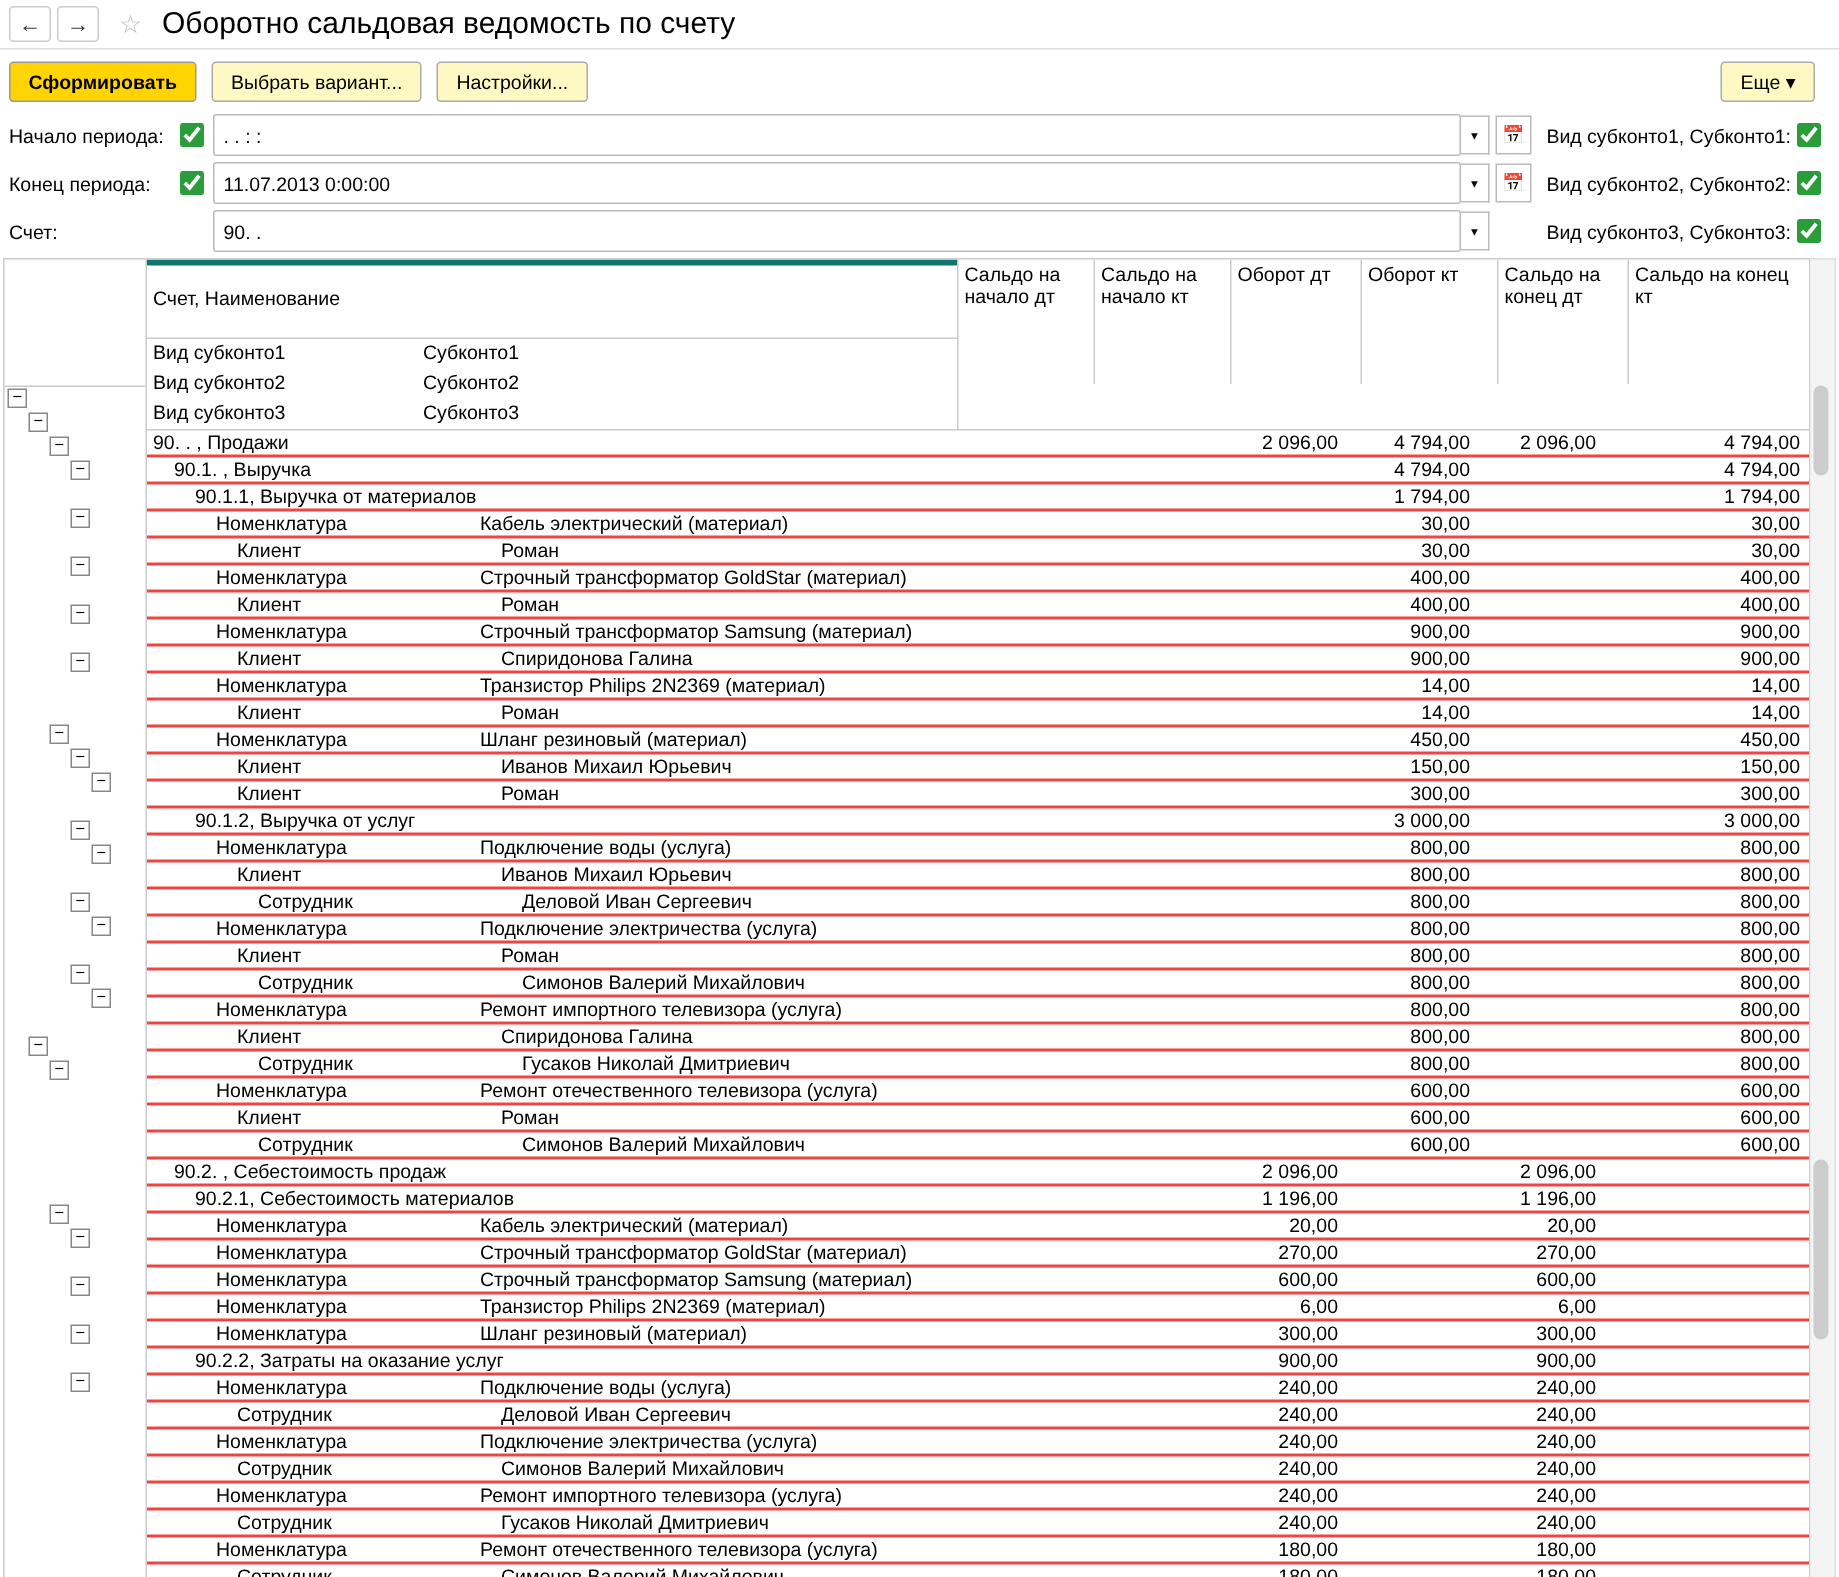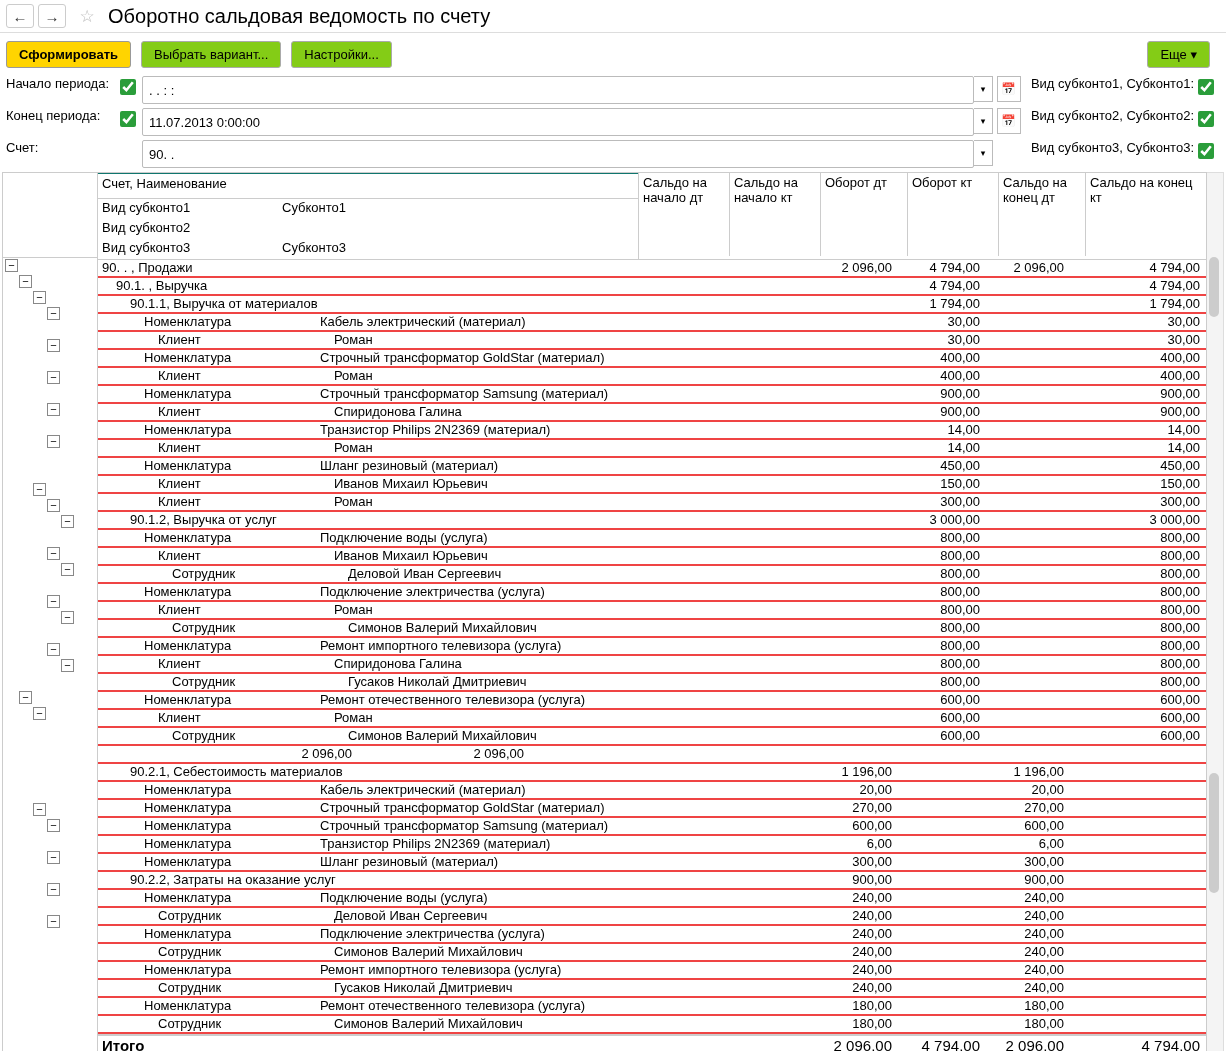--- a/index.html
+++ b/index.html
@@ -1,40 +1,40 @@
 <!DOCTYPE html>
 <html><head>
 <meta charset="utf-8">
 <style>
 html,body{margin:0;padding:0;font-family:Arial,sans-serif;font-size:13px;color:#000;background:#fff;width:1226px}
 .titlebar{display:flex;align-items:center;padding:4px 6px;border-bottom:1px solid #ddd}
 .nav-btn{width:26px;height:22px;border:1px solid #ccc;border-radius:3px;background:#fff;margin-right:4px;display:flex;align-items:center;justify-content:center;font-size:15px;color:#333}
 .star-btn{width:22px;height:22px;display:flex;align-items:center;justify-content:center;color:#bbb;font-size:17px;margin:0 6px}
 .title{font-size:20px;font-weight:400;margin-left:4px}
 .toolbar{display:flex;align-items:flex-start;padding:8px 6px}
-.btn{border:1px solid #aaa;border-radius:3px;background:#84cc16;padding:5px 12px;margin-right:10px;font-size:13px}
+.btn{border:1px solid #aaa;border-radius:3px;background:#fef9c3;padding:5px 12px;margin-right:10px;font-size:13px}
 .btn-primary{background:#ffd400;border-color:#999;font-weight:bold}
 .btn-more{margin-left:auto}
 .filters{padding:0 6px}
-.frow{display:flex;align-items:flex-start;margin-bottom:4px}
+.frow{display:flex;align-items:center;margin-bottom:4px}
 .flabel{width:110px}
 .fcheck{width:16px;height:16px;margin-right:6px}
 .finput{flex:1;border:1px solid #bbb;border-radius:2px;padding:3px 6px;font-size:13px;background:#fff;height:20px;display:flex;align-items:center}
 .fdrp{width:18px;height:24px;border:1px solid #bbb;border-left:none;display:flex;align-items:center;justify-content:center;font-size:9px;background:#fff}
 .fcal{width:22px;height:24px;border:1px solid #bbb;margin-left:4px;display:flex;align-items:center;justify-content:center;font-size:12px;background:#fff}
 .flabel2{margin-left:10px;white-space:nowrap}
 .report-wrap{display:flex;margin:4px 2px 0 2px}
 .tree-col{width:94px;border:1px solid #ccc;border-right:none;position:relative;padding-top:1px}
 .data-col{flex:1;border:1px solid #ccc;overflow:hidden}
 .tree-hdr{height:83px;border-bottom:1px solid #ccc}
 .tree-body{font-size:11px}
 .tnode{width:11px;height:11px;border:1px solid #888;display:inline-flex;align-items:center;justify-content:center;font-size:11px;line-height:1;background:#fff;position:absolute}
 .hdr{display:flex;border-bottom:1px solid #ccc}
 .hdr-left{width:540px;border-right:1px solid #ccc}
-.hdr-left-top{height:20px;padding:2px 4px;border-bottom:1px solid #ccc;background:#fff;border-top:1px solid #0f766e}
+.hdr-left-top{height:20px;padding:14px 4px;border-bottom:1px solid #ccc;background:#fff;border-top:4px solid #0f766e}
 .hdr-left-row{height:18px;display:flex;padding:1px 0}
 .hlc1{width:176px;padding-left:4px}
 .hlc2{flex:1;padding-left:4px}
 .hdr-cols{flex:1;display:flex}
 .hcol{border-right:1px solid #ccc;padding:2px 4px;font-size:13px;height:79px}
 .hc1{width:82px}.hc2{width:82px}.hc3{width:78px}.hc4{width:82px}.hc5{width:78px}.hc6{flex:1;border-right:none}
 .rows{}
 .r{display:flex;height:16px;line-height:16px;font-size:13px;border-bottom:2px solid #ef4444}
 .r-name{width:540px;display:flex;overflow:hidden;white-space:nowrap}
 .r-c1{width:176px;overflow:hidden}
@@ -127,20 +127,21 @@
     <div class="hdr">
       <div class="hdr-left">
         <div class="hdr-left-top">Счет, Наименование</div>
         <div id="hdr-left-rows">
             <div class="hdr-left-row">
               <div class="hlc1">Вид субконто1</div>
               <div class="hlc2">Субконто1</div>
             </div>
             <div class="hdr-left-row">
               <div class="hlc1">Вид субконто2</div>
+              <div class="hlc2">Субконто2</div>
             </div>
             <div class="hdr-left-row">
               <div class="hlc1">Вид субконто3</div>
               <div class="hlc2">Субконто3</div>
             </div>
           </div>
       </div>
       <div class="hdr-cols" id="hdr-cols">
           <div class="hcol hc1">Сальдо на начало дт</div>
           <div class="hcol hc2">Сальдо на начало кт</div>
@@ -465,20 +466,23 @@
             <div class="r-c2">Симонов Валерий Михайлович</div>
           </div>
           <div class="r-n rn1"></div>
           <div class="r-n rn2"></div>
           <div class="r-n rn3"></div>
           <div class="r-n rn4">600,00</div>
           <div class="r-n rn5"></div>
           <div class="r-n rn6">600,00</div>
         </div>
         <div class="r">
+          <div class="r-name">
+            <div class="r-c1" style="padding-left:18px;width:auto;flex:1">90.2. , Себестоимость продаж</div>
+          </div>
           <div class="r-n rn1"></div>
           <div class="r-n rn2"></div>
           <div class="r-n rn3">2 096,00</div>
           <div class="r-n rn4"></div>
           <div class="r-n rn5">2 096,00</div>
           <div class="r-n rn6"></div>
         </div>
         <div class="r">
           <div class="r-name">
             <div class="r-c1" style="padding-left:32px;width:auto;flex:1">90.2.1, Себестоимость материалов</div>

